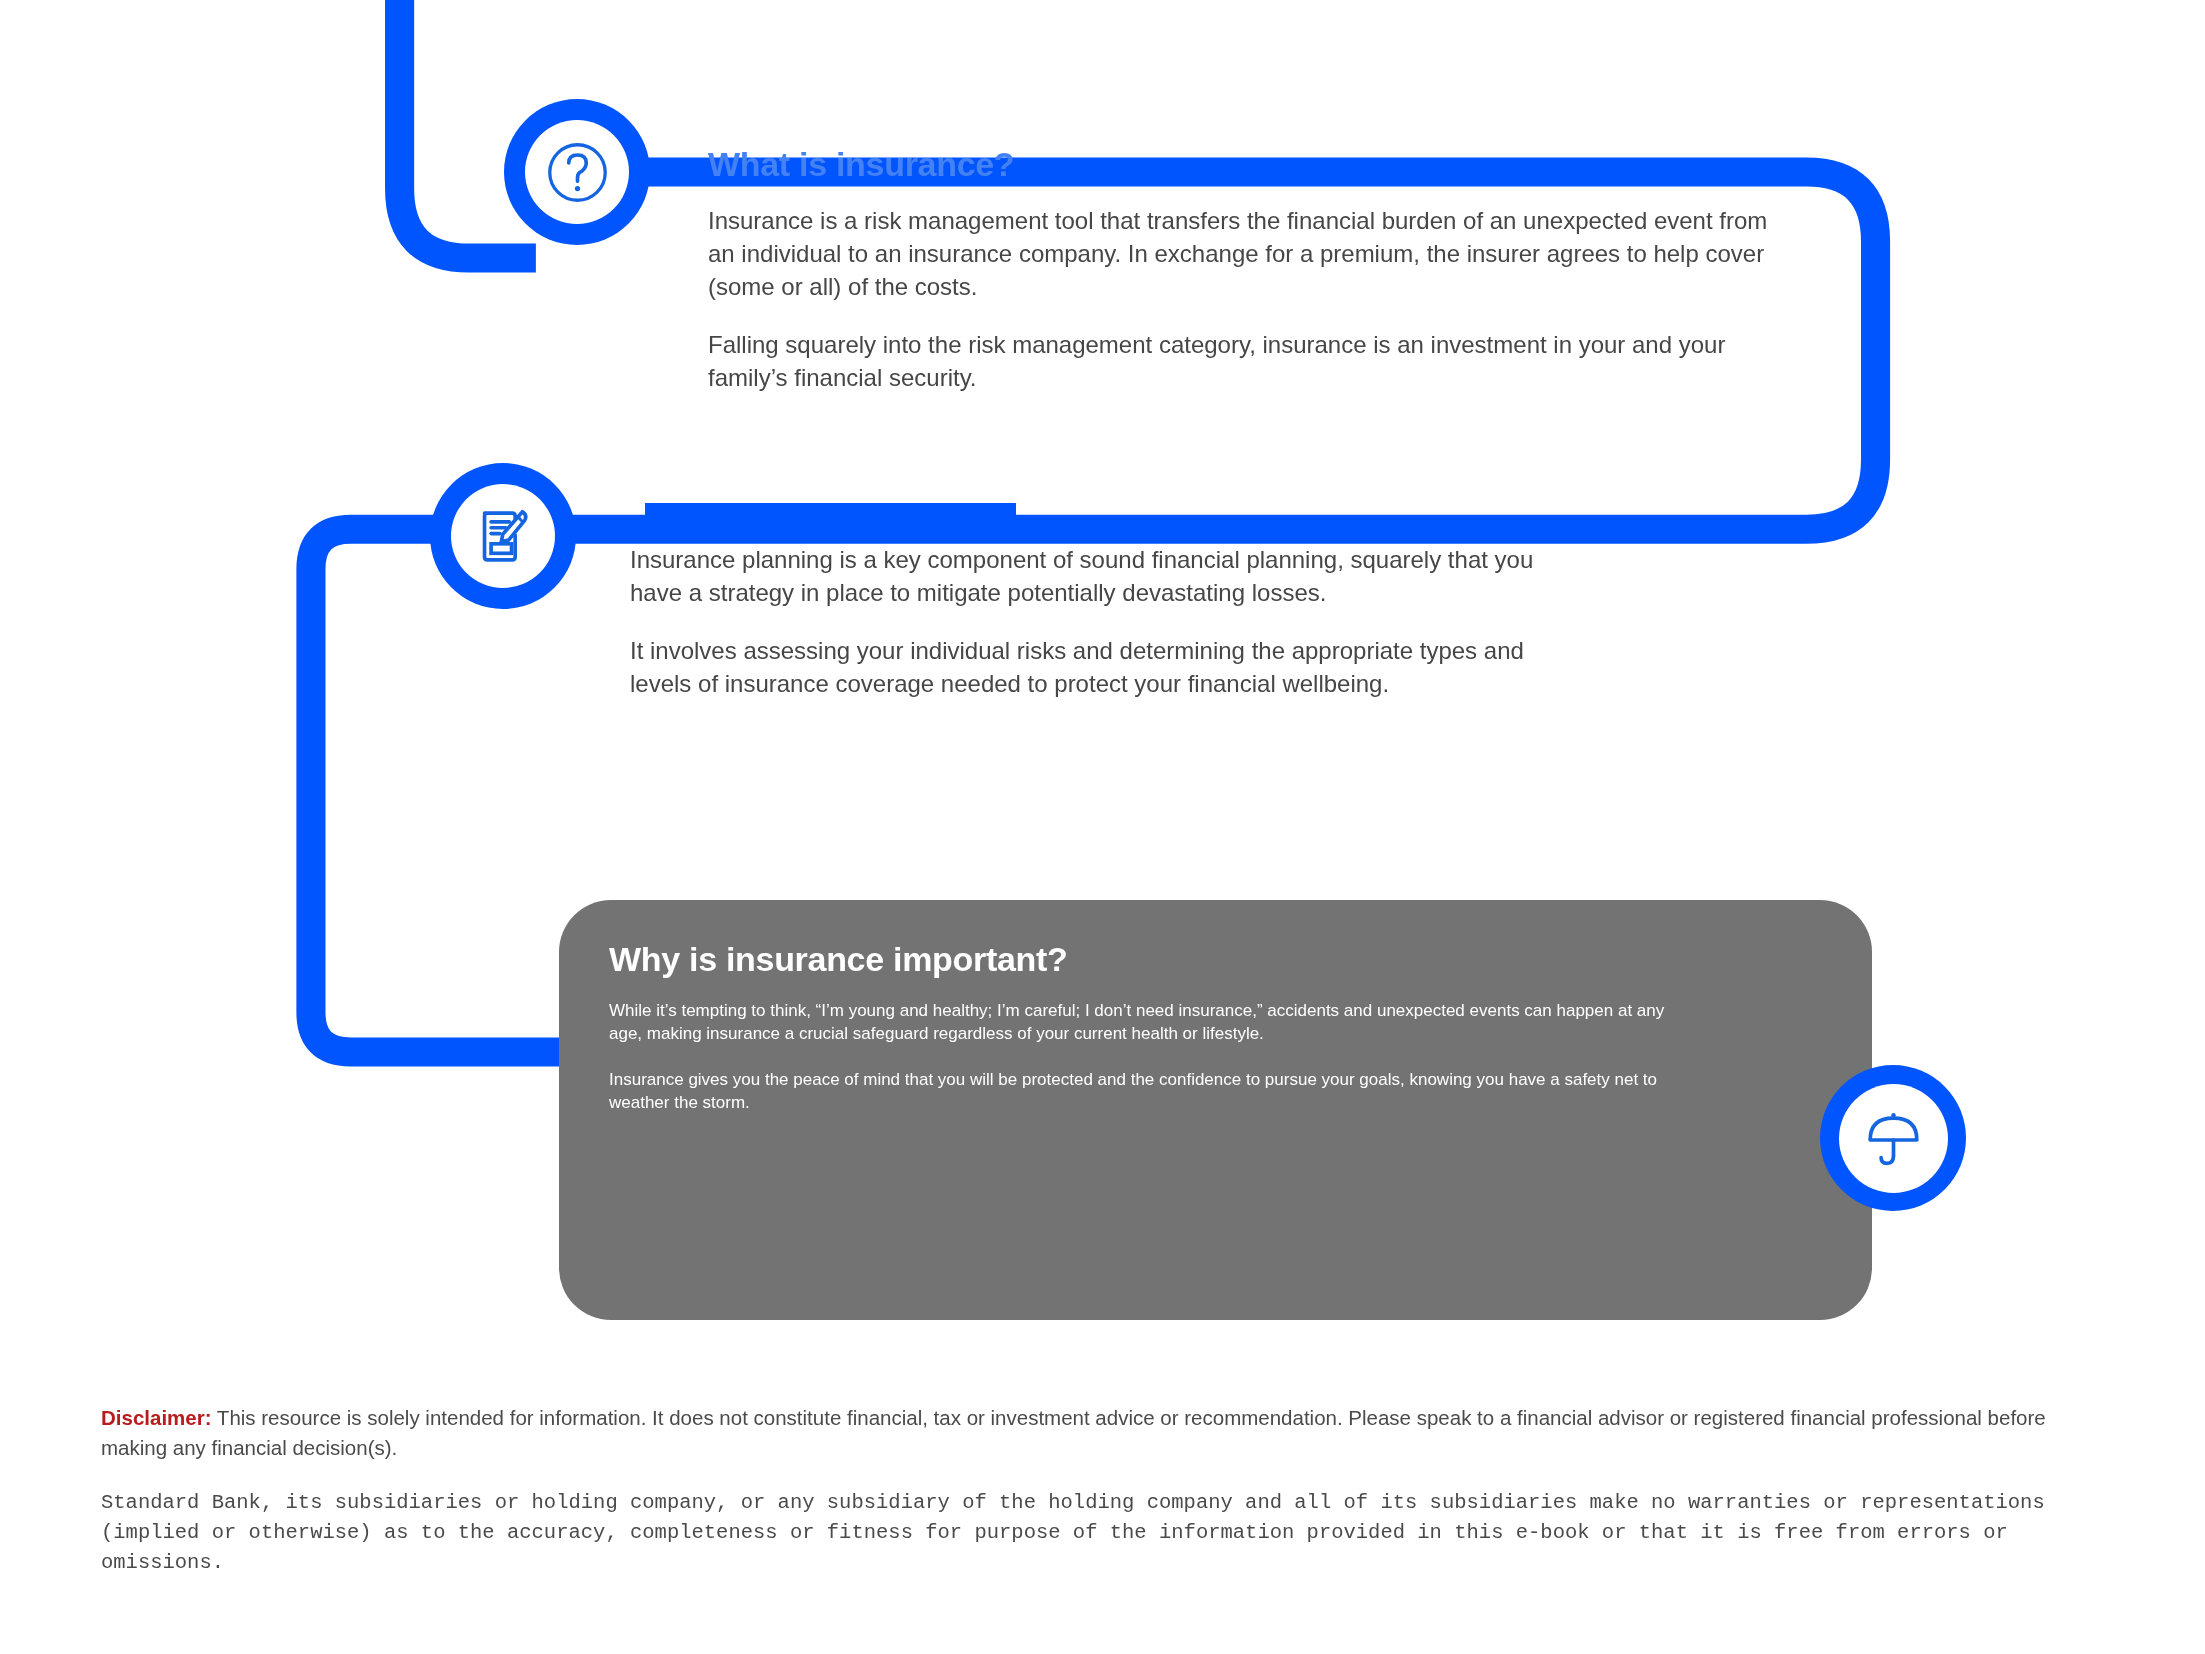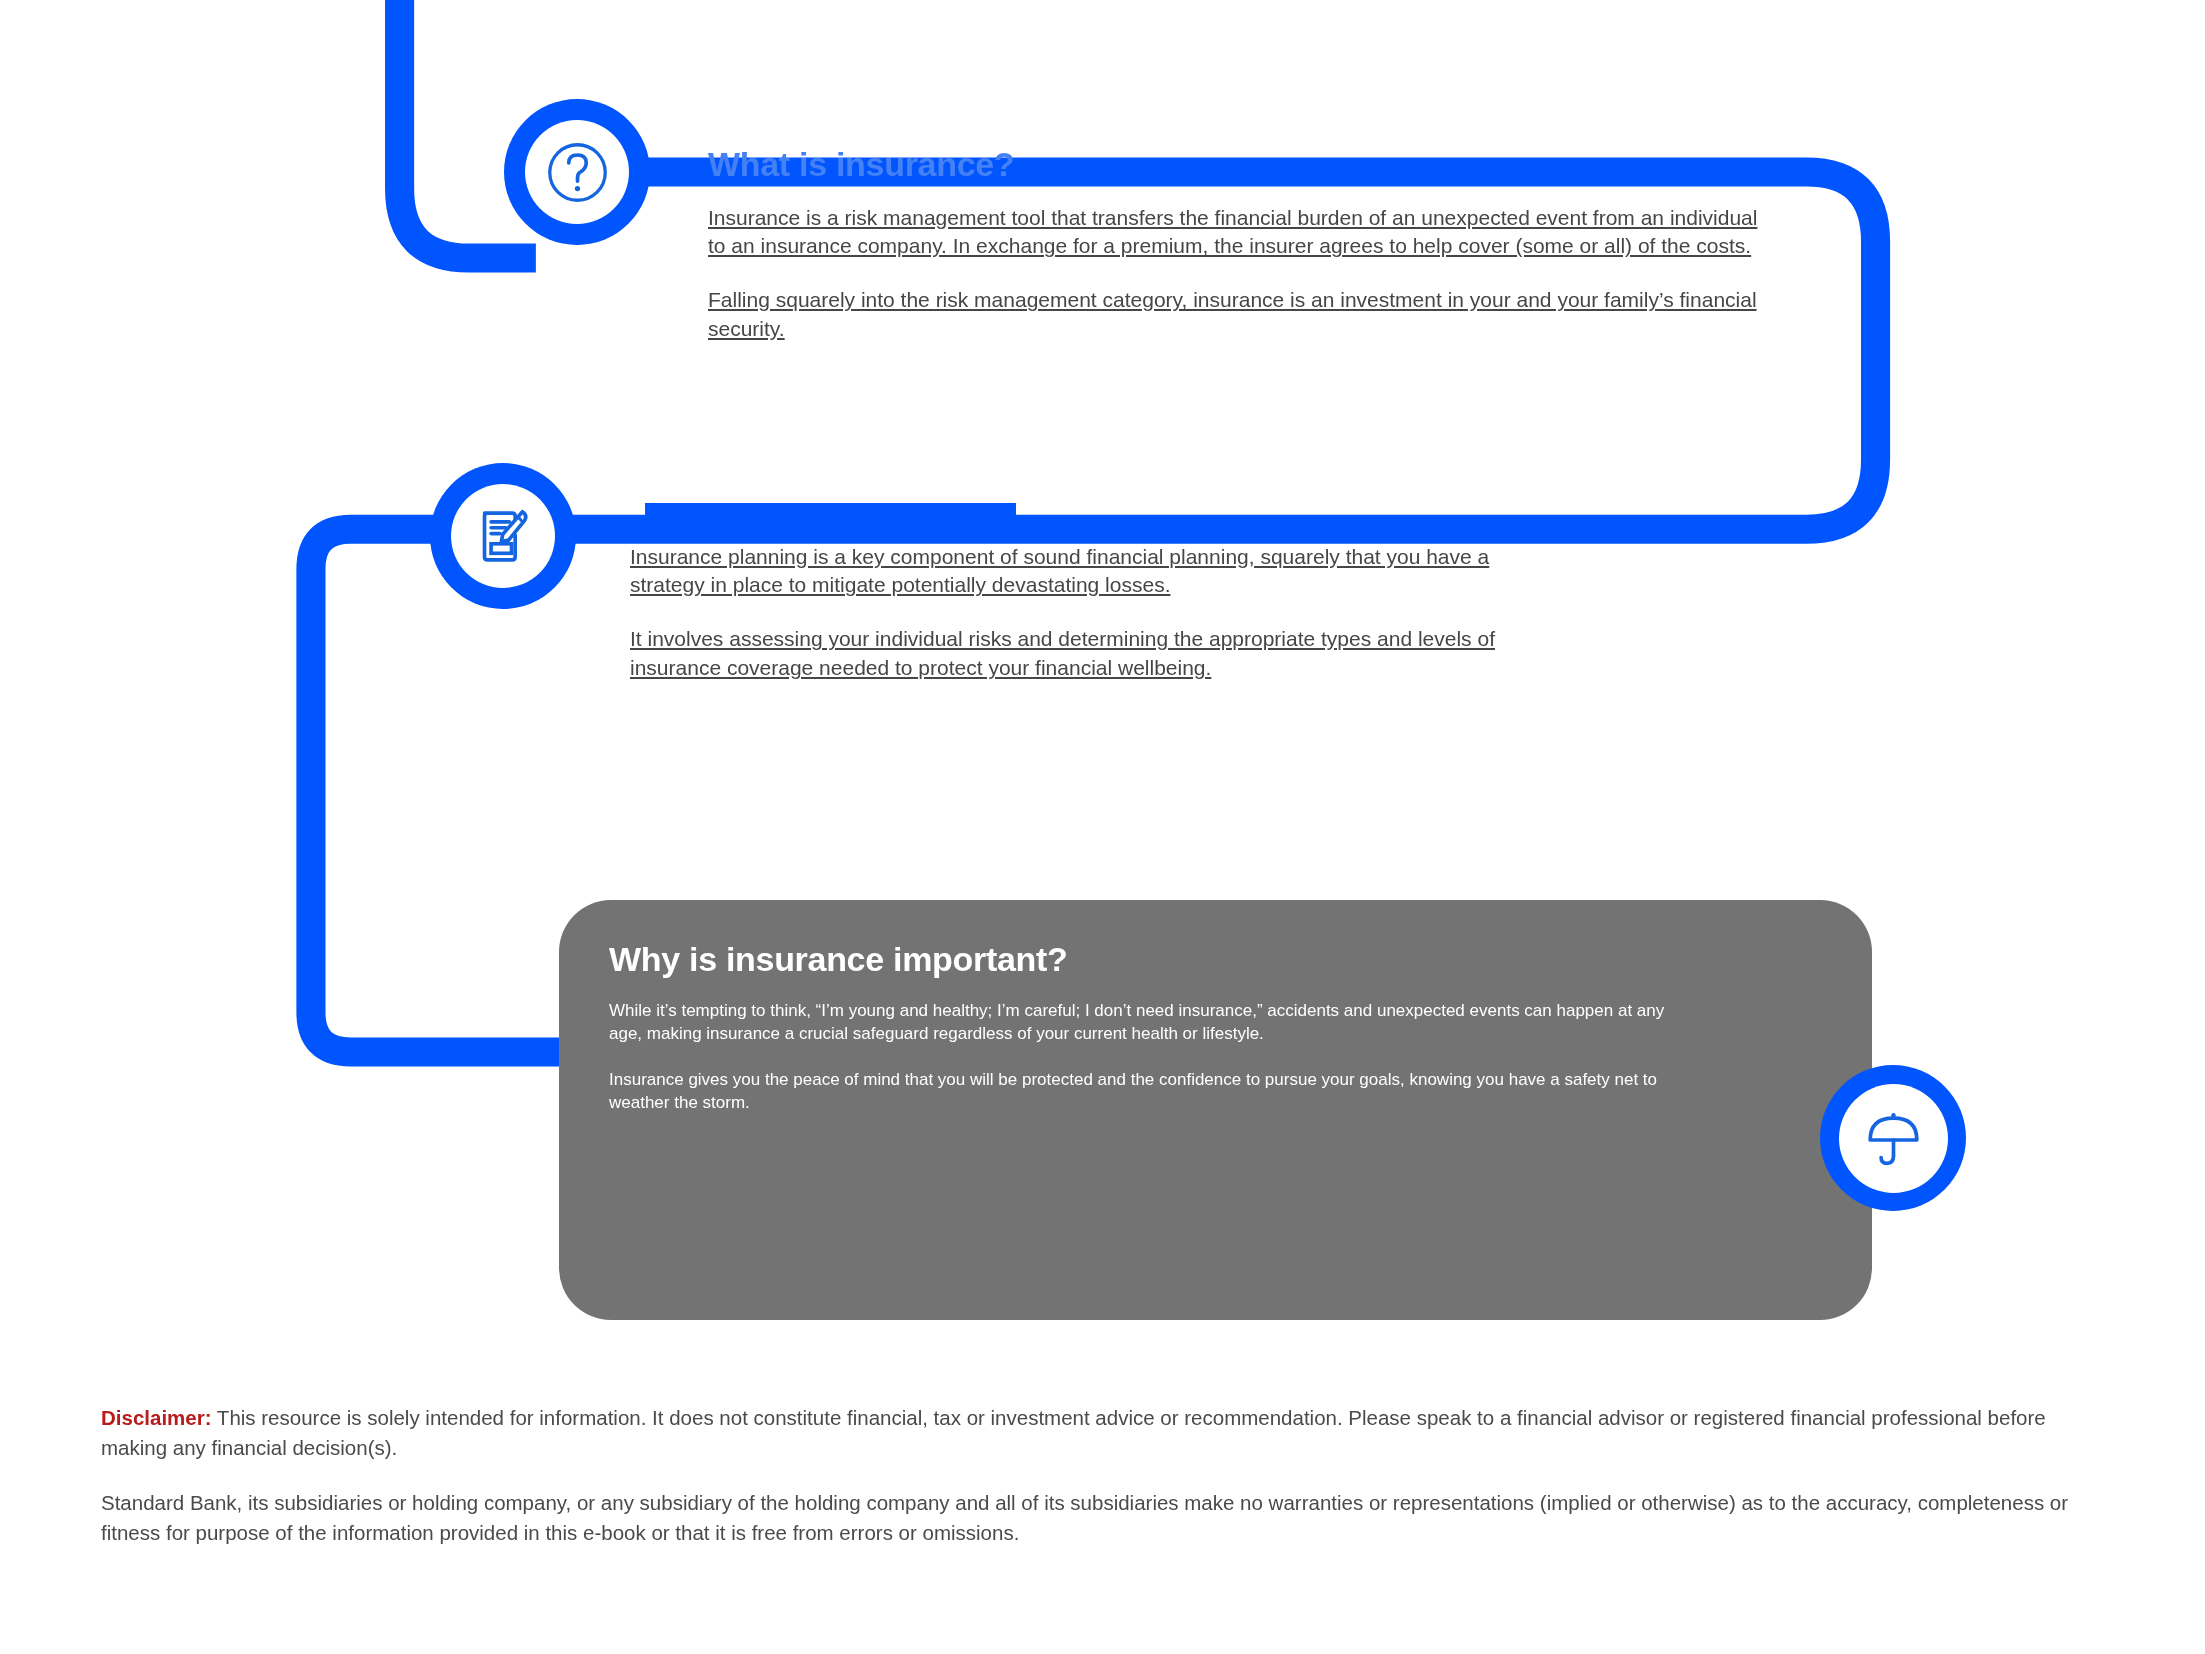--- a/index.html
+++ b/index.html
@@ -88,25 +88,24 @@
   .title-bar {
     height: 17px;
     background: #0055FF;
     margin-left: 14.6px;
     flex: 1 1 auto;
   }
   #section-insurance .title-bar { max-width: 708px; }
   #section-planning  .title-bar { max-width: 371px; }
 
   .body-p {
-    font-size: 21px;
+    font-size: 24px;
     line-height: 1.38;
     color: #464646;
     margin: 0 0 25px 0;
-    text-decoration: underline;
   }
   .body-p:last-child { margin-bottom: 0; }
   #section-insurance .body-p { max-width: 1072px; }
   #section-planning  .body-p { max-width: 906px; }
 
   
   #card-important {
     position: absolute;
     left: 559px;
     top: 900px;
@@ -142,21 +141,21 @@
     top: 1403px;
     width: 2005px;
     z-index: 4;
   }
   #disclaimer p {
     font-size: 20.5px;
     line-height: 1.46;
     color: #4a4a4a;
     margin: 0 0 25px 0;
   }
-  #disclaimer p:last-child { margin-bottom: 12px; }
+  #disclaimer p:last-child { margin-bottom: 12px; font-family: Liberation Mono, monospace; }
   #disclaimer .lead { font-weight: bold; color: #b91c1c; }
 </style>
 </head>
 <body>
 
 <div id="page">
 
   <svg id="connector-layer" viewBox="0 0 3333 2500">
 
     <path d="M 604 -20 L 604 285 Q 604 390 709 390 L 810 390" fill="none" stroke="#0055FF" stroke-width="44" stroke-linecap="butt"></path>

